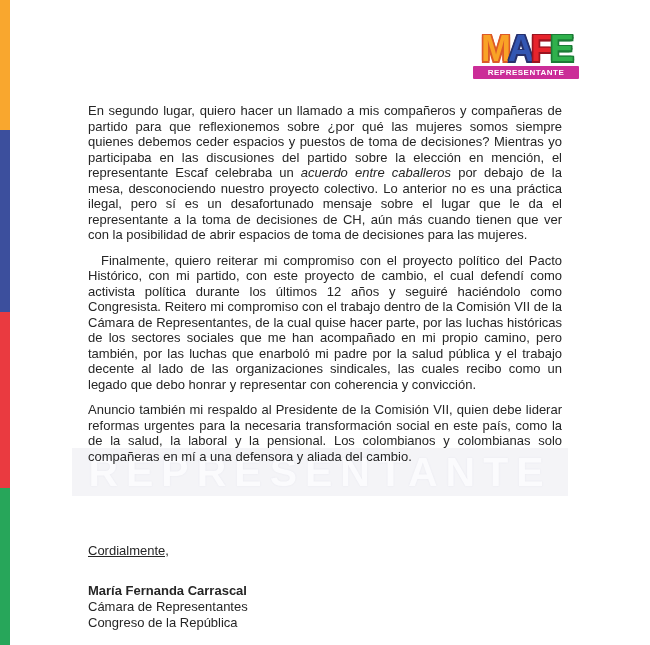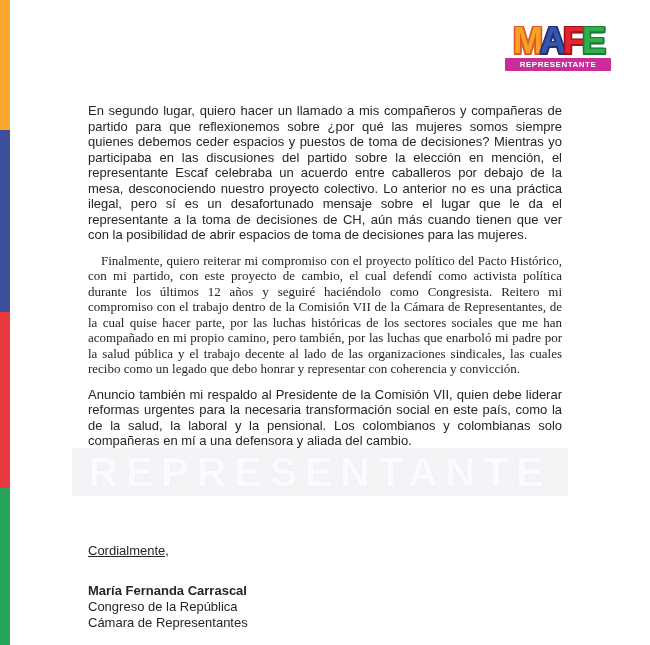--- a/index.html
+++ b/index.html
@@ -19,24 +19,23 @@
     left: 0; top: 0;
     width: 10px; height: 645px;
     display: flex;
     flex-direction: column;
   }
   .side-bar .seg { width: 100%; }
 
   
   .logo {
     position: absolute;
-    left: 473px; top: 25px;
+    left: 473px; top: 33px;
     width: 106px;
     text-align: center;
-    margin-left: 32px;
   }
   .logo-word {
     font-size: 36px;
     line-height: 32px;
     font-weight: bold;
     letter-spacing: -3px;
     white-space: nowrap;
   }
   .logo-word span { display: inline-block; }
   .logo-banner {
@@ -72,22 +71,22 @@
     width: 474px;
     z-index: 1;
     color: #262626;
     font-size: 13px;
     line-height: 15.5px;
   }
   .content p {
     text-align: justify;
     margin-bottom: 10px;
   }
-  .content p.indent { text-indent: 13px; font-family: Liberation Serif, serif; }
-  .content .it { }
+  .content p.indent { text-indent: 13px; }
+  .content .it { font-style: italic; }
 
   .closing {
     position: absolute;
     left: 88px; top: 543px;
     z-index: 1;
     color: #262626;
     font-size: 13px;
     text-decoration: underline;
   }
   .signature {
@@ -122,17 +121,17 @@
   <div class="content" id="paragraphs">
       <p><span>En segundo lugar, quiero hacer un llamado a mis compañeros y compañeras de partido para que reflexionemos sobre ¿por qué las mujeres somos siempre quienes debemos ceder espacios y puestos de toma de decisiones? Mientras yo participaba en las discusiones del partido sobre la elección en mención, el representante Escaf celebraba un </span><span class="it">acuerdo entre caballeros</span><span> por debajo de la mesa, desconociendo nuestro proyecto colectivo. Lo anterior no es una práctica ilegal, pero sí es un desafortunado mensaje sobre el lugar que le da el representante a la toma de decisiones de CH, aún más cuando tienen que ver con la posibilidad de abrir espacios de toma de decisiones para las mujeres.</span></p>
       <p class="indent"><span>Finalmente, quiero reiterar mi compromiso con el proyecto político del Pacto Histórico, con mi partido, con este proyecto de cambio, el cual defendí como activista política durante los últimos 12 años y seguiré haciéndolo como Congresista. Reitero mi compromiso con el trabajo dentro de la Comisión VII de la Cámara de Representantes, de la cual quise hacer parte, por las luchas históricas de los sectores sociales que me han acompañado en mi propio camino, pero también, por las luchas que enarboló mi padre por la salud pública y el trabajo decente al lado de las organizaciones sindicales, las cuales recibo como un legado que debo honrar y representar con coherencia y convicción.</span></p>
       <p><span>Anuncio también mi respaldo al Presidente de la Comisión VII, quien debe liderar reformas urgentes para la necesaria transformación social en este país, como la de la salud, la laboral y la pensional. Los colombianos y colombianas solo compañeras en mí a una defensora y aliada del cambio.</span></p>
     </div>
 
   <div class="closing">Cordialmente,</div>
 
   <div class="signature">
     <div class="sig-name">María Fernanda Carrascal</div>
+    <div>Cámara de Representantes</div>
     <div>Congreso de la República</div>
-    <div>Cámara de Representantes</div>
   </div>
 
 </div>
 
 </body></html>

